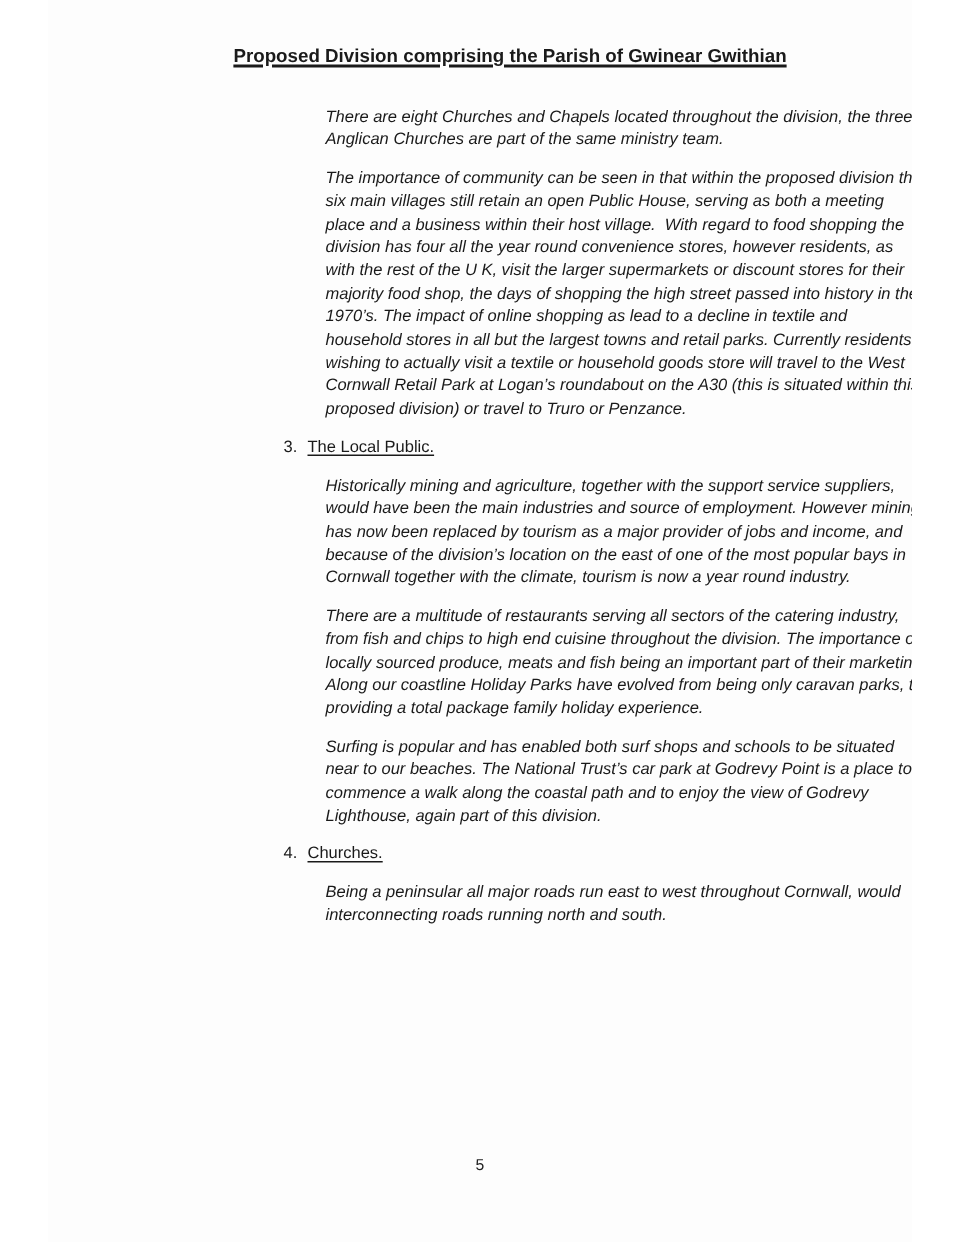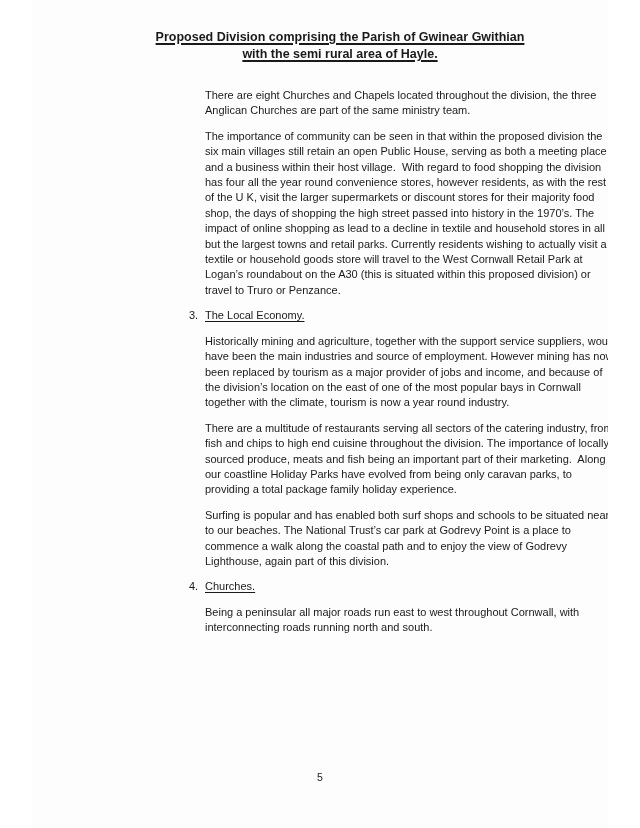--- a/index.html
+++ b/index.html
@@ -31,22 +31,23 @@
     text-underline-offset: 2px;
   }
   .content {
     margin-top: 25px;
     margin-left: 133px;
     width: 413px;
     font-size: 11px;
     line-height: 15.4px;
   }
   .para {
-    margin: 0 0 10px 0;
+    margin: 0 0 10px 12px;
     white-space: pre-wrap;
+    font-style: italic;
   }
   .section-heading {
     display: flex;
     margin: 0 0 10px 0;
   }
   .section-number {
     flex: 0 0 auto;
     width: 16px;
     margin-left: -16px;
   }
@@ -64,46 +65,45 @@
     color: #222;
   }
 </style>
 </head>
 <body>
 
 <div class="page">
 
   <div class="doc-title">
     <div class="title-line">Proposed Division comprising the Parish of Gwinear Gwithian</div>
-    <div class="title-line">with the semi rural area of Hayle.</div>
   </div>
 
   <div class="content">
 
     <p class="para">There are eight Churches and Chapels located throughout the division, the three Anglican Churches are part of the same ministry team.</p>
 
     <p class="para">The importance of community can be seen in that within the proposed division the six main villages still retain an open Public House, serving as both a meeting place and a business within their host village.  With regard to food shopping the division has four all the year round convenience stores, however residents, as with the rest of the U K, visit the larger supermarkets or discount stores for their majority food shop, the days of shopping the high street passed into history in the 1970’s. The impact of online shopping as lead to a decline in textile and household stores in all but the largest towns and retail parks. Currently residents wishing to actually visit a textile or household goods store will travel to the West Cornwall Retail Park at Logan’s roundabout on the A30 (this is situated within this proposed division) or travel to Truro or Penzance.</p>
 
 
     <div class="section-heading">
       <span class="section-number">3.</span>
-      <span class="section-title">The Local Economy.</span>
+      <span class="section-title">The Local Public.</span>
     </div>
 
     <p class="para">Historically mining and agriculture, together with the support service suppliers, would have been the main industries and source of employment. However mining has now been replaced by tourism as a major provider of jobs and income, and because of the division’s location on the east of one of the most popular bays in Cornwall together with the climate, tourism is now a year round industry.</p>
 
     <p class="para">There are a multitude of restaurants serving all sectors of the catering industry, from fish and chips to high end cuisine throughout the division. The importance of locally sourced produce, meats and fish being an important part of their marketing.  Along our coastline Holiday Parks have evolved from being only caravan parks, to providing a total package family holiday experience.</p>
 
     <p class="para">Surfing is popular and has enabled both surf shops and schools to be situated near to our beaches. The National Trust’s car park at Godrevy Point is a place to commence a walk along the coastal path and to enjoy the view of Godrevy Lighthouse, again part of this division.</p>
 
 
     <div class="section-heading">
       <span class="section-number">4.</span>
       <span class="section-title">Churches.</span>
     </div>
 
-    <p class="para">Being a peninsular all major roads run east to west throughout Cornwall, with interconnecting roads running north and south.</p>
+    <p class="para">Being a peninsular all major roads run east to west throughout Cornwall, would interconnecting roads running north and south.</p>
 
   </div>
 
   <div class="page-number">5</div>
 
 </div>
 
 </body></html>

